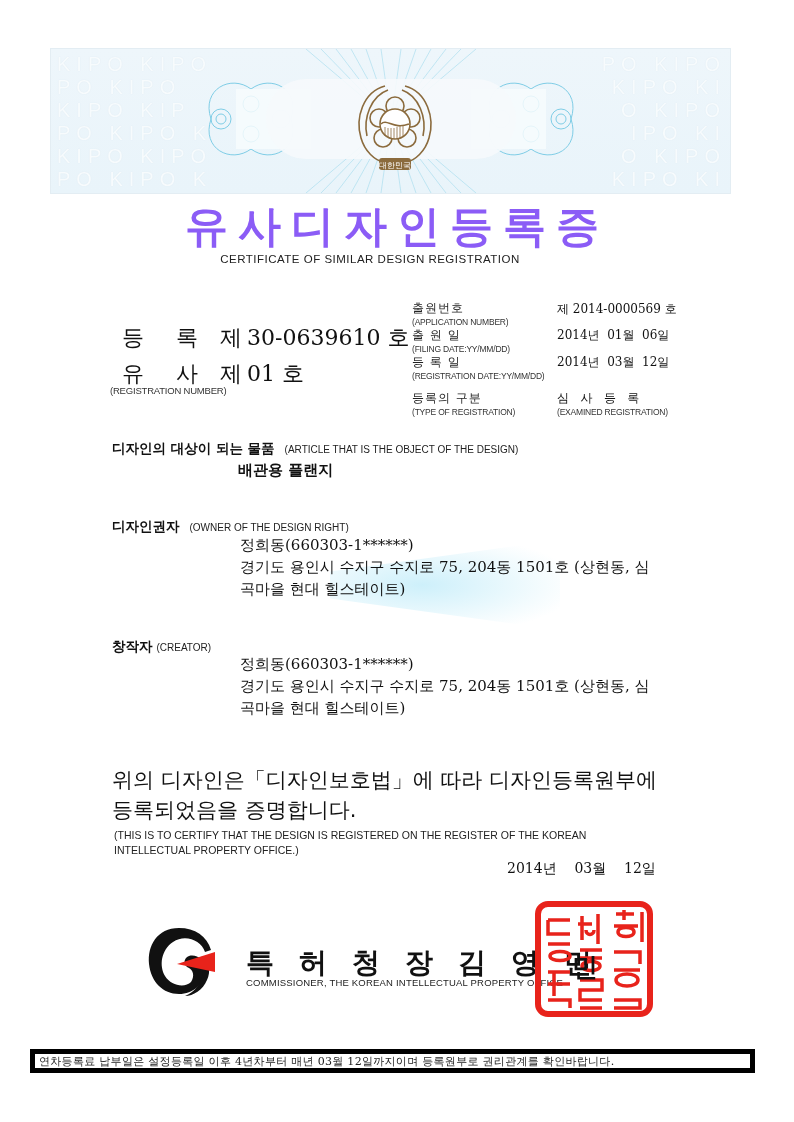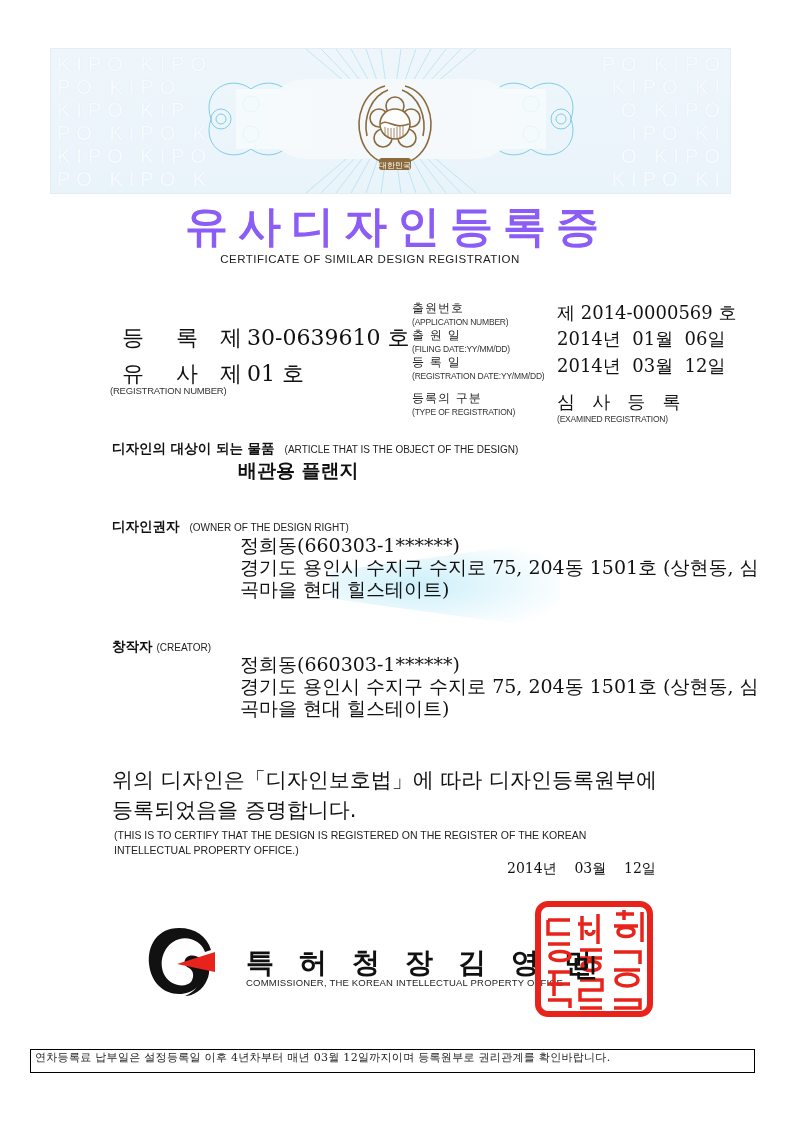--- a/index.html
+++ b/index.html
@@ -27,45 +27,45 @@
   .subtitle { left: 0; width: 740px; top: 253px; text-align: center;
               font-family: "Liberation Sans", sans-serif; font-size: 11.5px;
               letter-spacing: 0.5px; color: #222; }
 
   .regno { left: 108px; font-size: 22px; color: #111; white-space: pre; }
   .regno .k { display: inline-block; }
   .small-en { font-family: "Liberation Sans", sans-serif; font-size: 9.5px;
               color: #333; letter-spacing: -0.2px; }
 
   .info-label-ko { font-size: 12px; color: #222; letter-spacing: 1px; }
-  .info-val { font-size: 18px; color: #111; white-space: pre; }
+  .info-val { font-size: 12px; color: #111; white-space: pre; }
 
   .section-ko { font-family: "DejaVu Sans", sans-serif; font-weight: bold; font-size: 13.5px; color: #111; }
   .section-en { font-family: "Liberation Sans", sans-serif; font-size: 10px; color: #222; margin-left: 10px; }
-  .body-val { font-size: 19px; color: #111; line-height: 22px; }
+  .body-val { font-size: 15px; color: #111; line-height: 22px; }
 
   .glow { left: 330px; top: 540px; width: 230px; height: 90px;
           background: radial-gradient(ellipse at 40% 50%, rgba(200,238,250,0.9), rgba(225,246,252,0.4) 60%, rgba(255,255,255,0) 80%);
           clip-path: polygon(0 35%, 100% 0, 100% 100%, 0 65%); }
 
   .certify { left: 112px; top: 765px; font-family: "DejaVu Sans", sans-serif;
              font-size: 21px; line-height: 30px; color: #111; }
   .certify-en { left: 114px; top: 828px; font-family: "Liberation Sans", sans-serif;
                 font-size: 10.5px; line-height: 15px; color: #222; }
   .cert-date { left: 507px; top: 860px; font-size: 14px; color: #111; white-space: pre; }
 
   .commissioner { left: 246px; top: 944px; font-family: "DejaVu Sans", sans-serif;
                   font-weight: bold; font-size: 28px; letter-spacing: 25px; color: #111; }
   .commissioner-en { left: 246px; top: 977px; font-family: "Liberation Sans", sans-serif;
                      font-size: 9.5px; color: #222; letter-spacing: 0.2px; }
 
   .seal { left: 534px; top: 900px; width: 120px; height: 118px; }
 
   .footer-box { left: 30px; top: 1049px; width: 725px; height: 24px;
-                border: 1px solid #000000; display: flex; align-items: flex-start;
+                border: 5px solid #000000; display: flex; align-items: flex-start;
                 padding-left: 4px; box-sizing: border-box;
                 font-size: 11px; color: #222; letter-spacing: 0.3px; }
 </style>
 </head>
 <body>
 
 <div class="abs banner">
   <div class="wm-col wm-left">KIPO KIPO
 PO KIPO
 KIPO KIP

